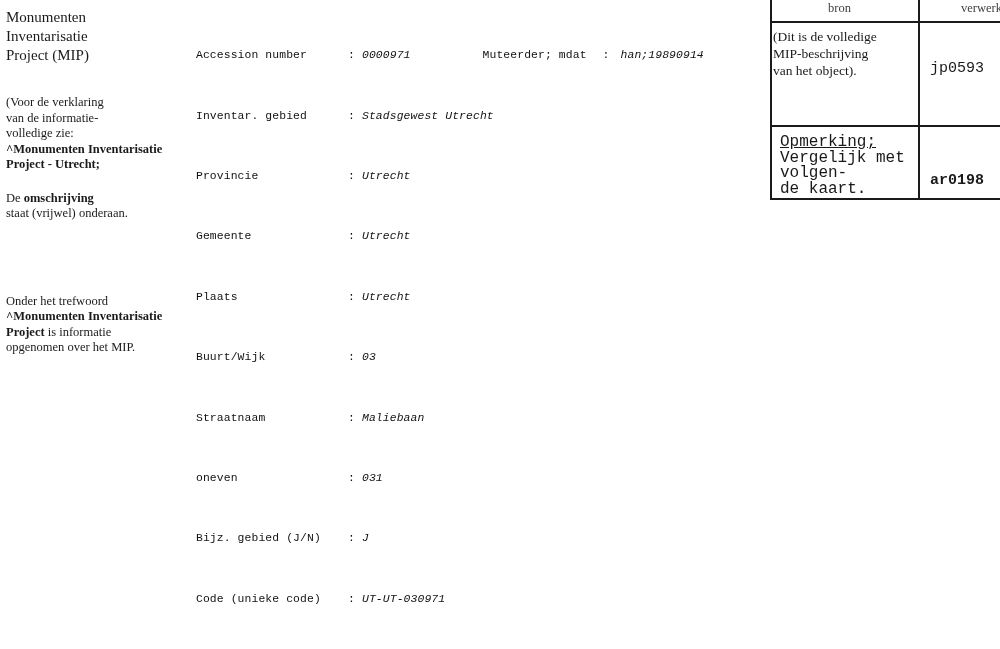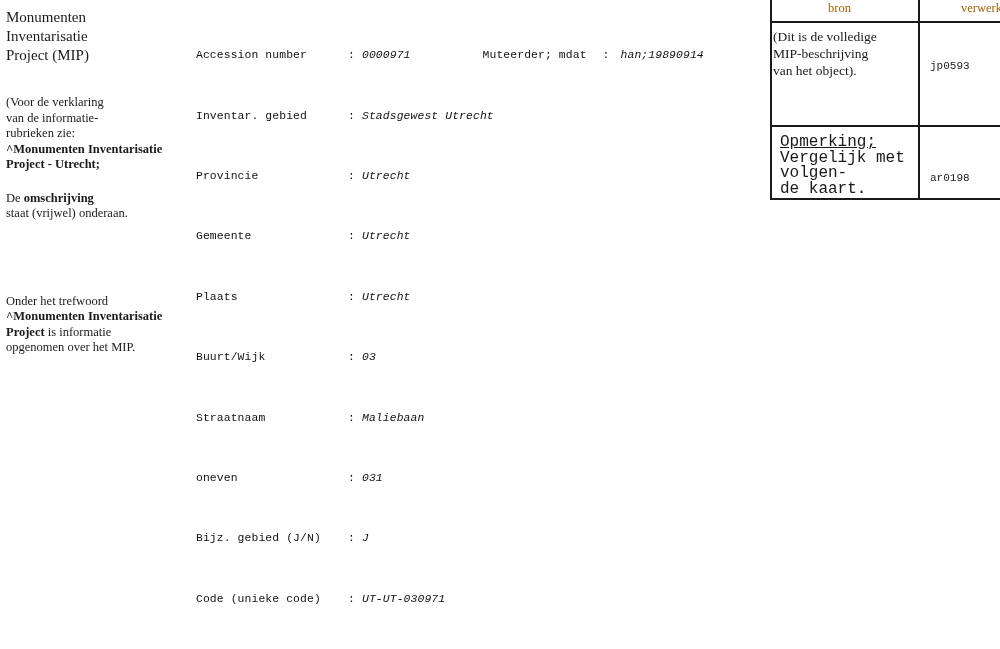--- a/index.html
+++ b/index.html
@@ -98,32 +98,32 @@
   #right-table .hline {
     position: absolute;
     left: 0;
     height: 1.6px;
     background: #1a1a1a;
   }
   #right-table .hdr {
     position: absolute;
     top: 1px;
     font-size: 12.5px;
-    color: #a16207;
+    color: #404040;
   }
   #right-table .cellnote {
     position: absolute;
     font-family: "Liberation Serif", serif;
     font-size: 13.5px;
     line-height: 17px;
   }
   #right-table .code {
     position: absolute;
     font-family: "Liberation Mono", monospace;
-    font-size: 11px;
+    font-size: 15px;
   }
   #right-table .typed {
     font-family: "Liberation Mono", monospace;
     font-size: 16px;
     line-height: 15.5px;
   }
   #right-table .underline {
     text-decoration: underline;
   }
 </style>
@@ -133,21 +133,21 @@
 <div id="left-column">
   <div class="title">
     <div>Monumenten</div>
     <div>Inventarisatie</div>
     <div>Project (MIP)</div>
   </div>
 
   <div class="block" style="margin-top:30px;">
     <div>(Voor de verklaring</div>
     <div>van de informatie-</div>
-    <div>rubrieken zie:</div>
+    <div>volledige zie:</div>
     <div class="bold">^Monumenten Inventarisatie</div>
     <div class="bold">Project - Utrecht;</div>
   </div>
 
   <div class="block" style="margin-top:18px;">
     <div><span>De </span><span class="bold">omschrijving</span></div>
     <div>staat (vrijwel) onderaan.</div>
   </div>
 
   <div class="block" style="margin-top:72px;">
@@ -244,14 +244,14 @@
     <div>MIP-beschrijving</div>
     <div>van het object).</div>
   </div>
   <div class="code" style="left:160px;top:60px;">jp0593</div>
 
   <div class="cellnote typed" style="left:10px;top:135px;width:138px;">
     <div class="underline">Opmerking;</div>
     <div>Vergelijk met volgen-</div>
     <div>de kaart.</div>
   </div>
-  <div class="code" style="left:160px;top:172px;">ar0198</div>
+  <div class="code" style="left:160px;top:172px;font-weight:bold;">ar0198</div>
 </div>
 
 </body></html>

